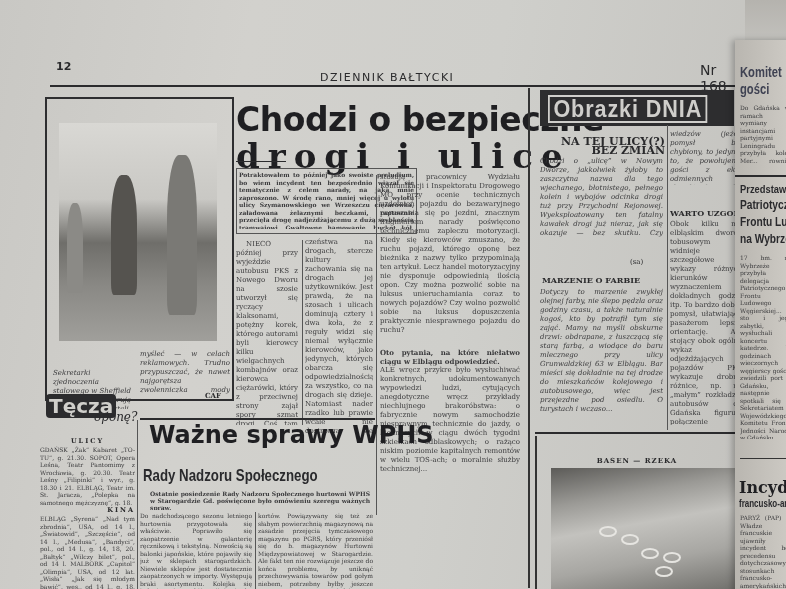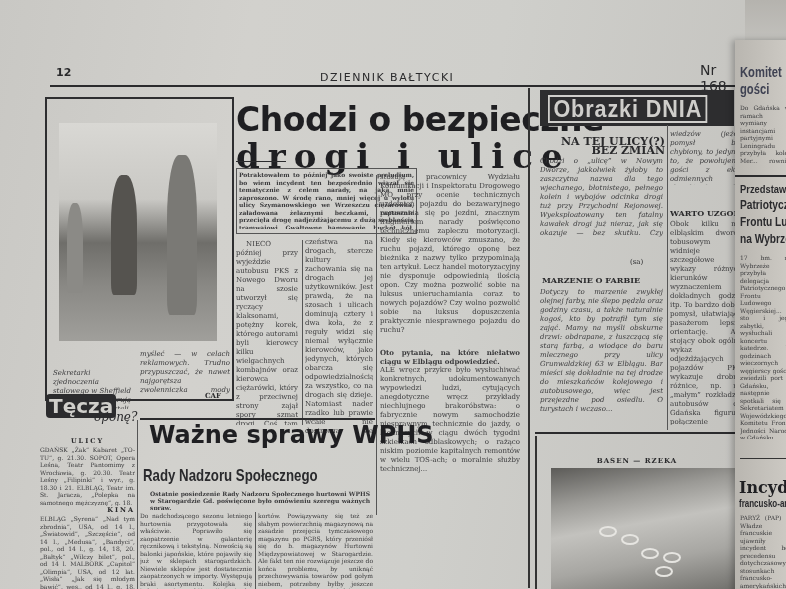--- a/index.html
+++ b/index.html
@@ -1,21 +1,21 @@
 <!DOCTYPE html>
 <html><head>
 <meta charset="utf-8">
 <style>
   html,body{margin:0;padding:0;}
   body{width:786px;height:589px;overflow:hidden;background:#8d8a84;font-family:"DejaVu Serif",serif;color:#2a2a2c;position:relative;}
   .page{position:absolute;left:0;top:0;width:745px;height:589px;background:linear-gradient(100deg,#c9c8c4 0%,#d2d1cd 30%,#cfcfcb 60%,#c3c2be 100%);}
   .page2{position:absolute;left:735px;top:40px;width:60px;height:560px;background:linear-gradient(90deg,#b9b6b0,#cfccc6);box-shadow:-3px 0 6px rgba(0,0,0,.25);}
   .topband{position:absolute;left:0;top:0;width:786px;height:48px;background:linear-gradient(180deg,#b5b3ae,#c4c3bf);}
   .abs{position:absolute;}
-  .pgnum{left:56px;top:66px;font-size:11px;font-weight:bold;font-family:"DejaVu Sans",sans-serif;}
+  .pgnum{left:56px;top:60px;font-size:11px;font-weight:bold;font-family:"DejaVu Sans",sans-serif;}
   .masthead{left:320px;top:71px;font-size:11px;letter-spacing:1.5px;font-family:"DejaVu Sans",sans-serif;}
   .issue{left:700px;top:62px;font-size:14px;font-family:"DejaVu Sans",sans-serif;}
   .rule{background:#2b2b2d;}
   .txt{font-size:7px;line-height:9px;color:#3a3a3c;text-align:justify;overflow:hidden;}
   .txt.i{font-style:italic;}
   .bold{font-weight:bold;}
   .box{border:2px solid #2e2e30;}
   .photo{background:linear-gradient(180deg,#d9d8d4 0%,#c9c8c4 35%,#6f6e6a 55%,#8a8985 75%,#a09f9b 100%);overflow:hidden;}
   .fig{position:absolute;border-radius:40% 40% 10% 10%;background:#4a4946;}
   .h-sans{font-family:"DejaVu Sans",sans-serif;font-weight:bold;color:#1f1f22;}

